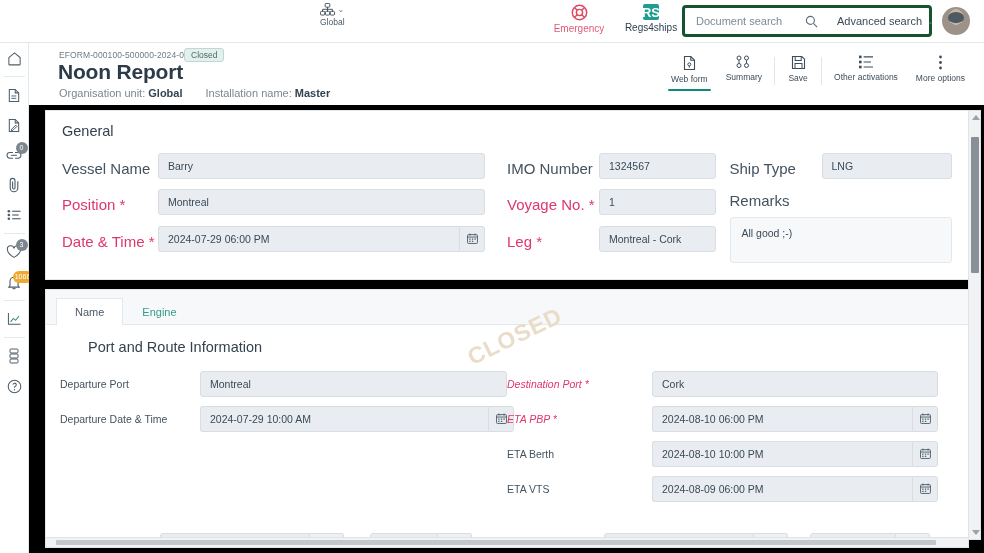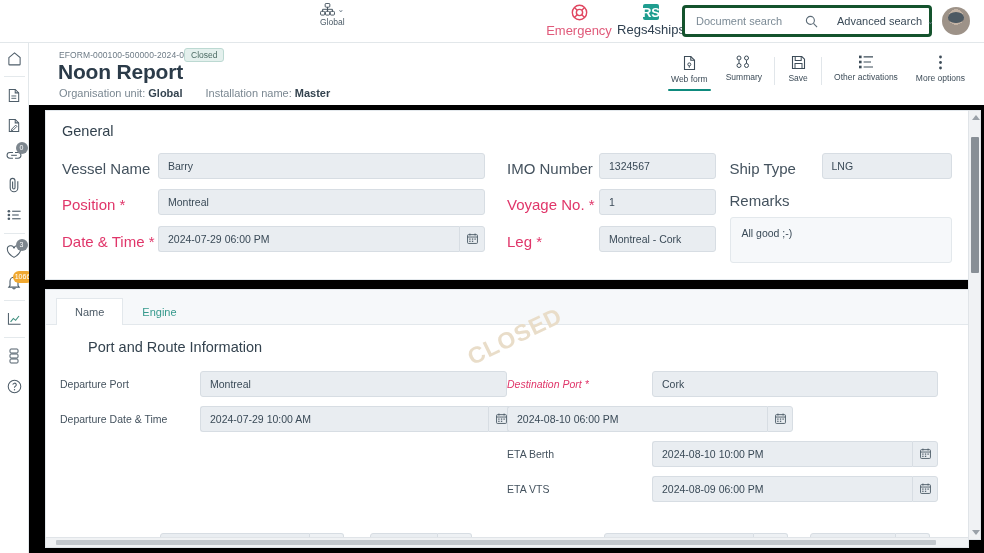--- a/index.html
+++ b/index.html
@@ -27,21 +27,21 @@
   .tb-unit { display: flex; flex-direction: column; align-items: center; }
   .tb-unit-row { display: flex; align-items: center; gap: 2px; }
   .tb-unit-label { font-size: 8.5px; color: #4a5a66; margin-top: 1px; }
   .chev { font-size: 8px; color: #6a7b88; }
 
   .tb-right-icons {
     position: absolute; left: 553px; top: 4px;
     display: flex; gap: 20px; align-items: flex-start;
   }
   .tb-ic { display: flex; flex-direction: column; align-items: center; cursor: pointer; width: 52px;}
-  .tb-ic-label { font-size: 13px; margin-top: 2px; white-space: nowrap; }
+  .tb-ic-label { font-size: 10px; margin-top: 2px; white-space: nowrap; }
   .lbl-emg { color: #e05a7a; }
   .lbl-r4s { color: #2f4050; }
   .rs-box {
     width: 16px; height: 16px; background: #1f9d8f; border-radius: 2px;
     color: #fff; font-size: 13px; font-weight: bold;
     display: flex; align-items: center; justify-content: center;
   }
 
   .searchwrap {
     position: absolute; left: 682px; top: 5px;
@@ -594,20 +594,21 @@
               </div>
             </div>
           </div>
 
           <div style="width:50%;">
             <div class="prow">
               <div class="plabel req" style="width:145px">Destination Port</div>
               <div class="finput" style="width:286px;flex:none;">Cork</div>
             </div>
             <div class="prow">
+              <div class="plabel req" style="width:145px">ETA PBP</div>
               <div style="display:flex;">
                 <div class="finput" style="width:260px;flex:none;border-radius:3px 0 0 3px;border-right:none;">2024-08-10 06:00 PM</div>
                 <div class="cal-btn">
                   <svg width="11" height="11" viewBox="0 0 12 12">
                     <rect x="0.6" y="1.8" width="10.8" height="9.6" rx="1" fill="none" stroke="#4a5a66"></rect>
                     <path d="M0.6 4.4h10.8M3.2 0.6v2.2M8.8 0.6v2.2" stroke="#4a5a66"></path>
                     <rect x="2.4" y="6" width="1.5" height="1.3" fill="#4a5a66"></rect>
                     <rect x="5.3" y="6" width="1.5" height="1.3" fill="#4a5a66"></rect>
                     <rect x="8.1" y="6" width="1.5" height="1.3" fill="#4a5a66"></rect>
                     <rect x="2.4" y="8.4" width="1.5" height="1.3" fill="#4a5a66"></rect>

